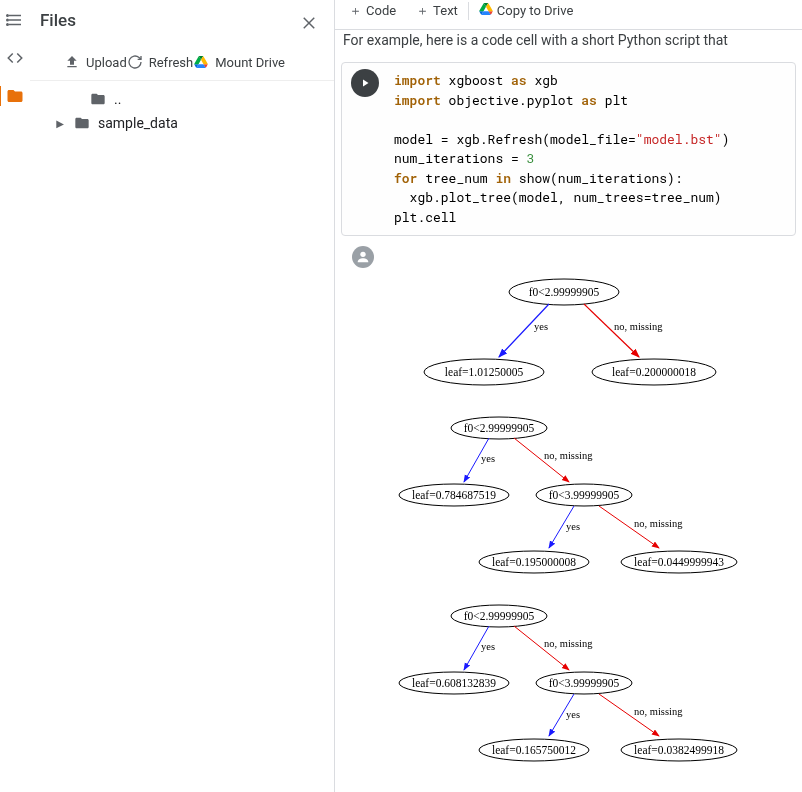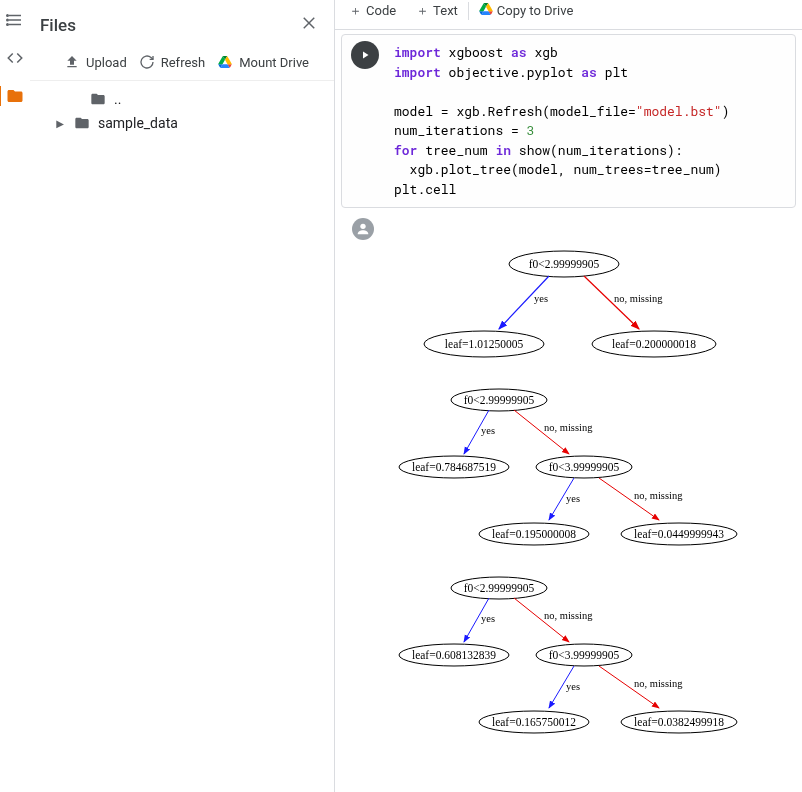--- a/index.html
+++ b/index.html
@@ -2,43 +2,43 @@
 <html><head>
 <meta charset="utf-8">
 <style>
   * { box-sizing: border-box; }
   html, body { margin:0; padding:0; font-family: Roboto, -apple-system, BlinkMacSystemFont, "Segoe UI", Arial, sans-serif; font-size:14px; color:#3c4043; background:#fff; }
   .app { display:flex; width:802px; height:792px; overflow:hidden; }
   .left-rail { width:30px; flex:0 0 30px; padding-top:10px; display:flex; flex-direction:column; align-items:center; gap:18px; border-right:0px solid #eee; }
   .rail-icon { width:20px; height:20px; display:flex; align-items:center; justify-content:center; color:#5f6368; cursor:pointer; }
   .rail-icon.active { border-left:2px solid #e8710a; color:#e8710a; margin-left:-2px; padding-left:0px; }
   .files-panel { width:305px; flex:0 0 305px; border-right:1px solid #dadce0; display:flex; flex-direction:column; }
-  .files-header { display:flex; align-items:center; padding:10px 12px 6px 6px; }
+  .files-header { display:flex; padding:10px 12px 6px 6px; }
   .files-title { font-size:17px; font-weight:500; color:#3c4043; margin-left:4px; }
   .close-x { margin-left:auto; font-size:18px; color:#5f6368; cursor:pointer; padding:4px; }
-  .files-toolbar { display:flex; align-items:center; gap:12px; padding:8px 4px 10px 34px; font-size:13px; color:#3c4043; border-bottom:1px solid #eee; }
+  .files-toolbar { display:flex; align-items:center; gap:0; padding:8px 4px 10px 34px; font-size:13px; color:#3c4043; border-bottom:1px solid #eee; }
   .tb-item { display:flex; align-items:center; gap:6px; cursor:pointer; }
   .tb-icon { width:16px; height:16px; display:flex; align-items:center; justify-content:center; color:#5f6368;}
   .drive-triangle { width:14px; height:12px; display:inline-block; }
   .tree { padding:6px 0 0 12px; }
   .tree-row { display:flex; align-items:center; gap:8px; padding:4px 0 4px 8px; font-size:14px; color:#202124; cursor:pointer; }
   .tree-row .chev { width:12px; text-align:center; color:#5f6368; font-size:10px; }
   .tree-row .folder, .tree-row .file { width:16px; height:16px; display:flex; align-items:center; justify-content:center; color:#5f6368;}
   .tree-row.indent0 { padding-left:28px; }
   .notebook { flex:1; display:flex; flex-direction:column; overflow:hidden;}
   .nb-toolbar { display:flex; align-items:center; gap:0; padding:0 4px 8px 4px; font-size:13px; color:#3c4043; border-bottom:1px solid #dadce0; height:30px;}
   .nb-btn { display:flex; align-items:center; gap:4px; padding:0 10px; cursor:pointer;}
   .divider { width:1px; height:18px; background:#dadce0;}
   .nb-body { flex:1; overflow:auto; background:#fff; padding:0;}
   .trunc{ color:#3c4043; font-size:14px; padding:2px 8px 10px 8px; white-space:nowrap; overflow:hidden;}
   .cell { display:flex; border:1px solid #dadce0; border-radius:4px; margin:4px 6px 0 6px; background:#f8f9fa33; }
   .cell-gutter { width:46px; flex:0 0 46px; display:flex; justify-content:center; padding-top:6px;}
   .run-btn { width:28px; height:28px; border-radius:50%; background:#3c4043; color:#fff; display:flex; align-items:center; justify-content:center; cursor:pointer;}
   .code { font-family: "Roboto Mono", Menlo, Consolas, monospace; font-size:13px; line-height:1.5; padding:8px 6px; white-space:pre; color:#000; }
-  .kw { color:#6d28d9; font-weight:600;}
+  .kw { color:#a16207; font-weight:600;}
   .num { color:#388e3c; }
   .str { color:#c62828;}
   .output { display:flex; padding:8px 8px 4px 6px; }
   .out-gutter { width:44px; flex:0 0 44px; display:flex; justify-content:center; padding-top:2px;}
   .avatar { width:22px; height:22px; border-radius:50%; background:#9aa0a6; display:flex; align-items:center; justify-content:center;}
   .outtxt { font-family:"Roboto Mono", Menlo, Consolas, monospace; font-size:12.5px; line-height:1.4; white-space:pre; color:#000;}
   .trees-wrap{ padding:0 0 8px 44px;}
   svg.tree-svg {display:block; margin-bottom:8px;}
   .node text{ font-family:"Times New Roman", serif; font-size:11.5px;}
   .edgelabel{ font-family:"Times New Roman", serif; font-size:10.5px;}
@@ -156,20 +156,21 @@
               <path d="M43.65 25L57.4 1.2C56.05.4 54.5 0 52.95 0h-18.6c-1.55 0-3.1.45-4.45 1.2z" fill="#00832d"></path>
               <path d="M59.8 53H27.5L13.75 76.8c1.35.8 2.9 1.2 4.45 1.2h50.9c1.55 0 3.1-.45 4.45-1.2z" fill="#2684fc"></path>
               <path d="M73.4 26.5L60.75 4.5c-.8-1.4-1.95-2.5-3.3-3.3L43.65 25 59.8 53h27.45c0-1.55-.4-3.1-1.2-4.5z" fill="#ffba00"></path>
             </svg>
         </span>
         <span>Copy to Drive</span>
       </div>
     </div>
 
     <div class="nb-body">
+      <div class="trunc">For example, here is a code cell with a short Python script that</div>
 
       <div class="cell">
         <div class="cell-gutter">
           <div class="run-btn">
             <svg width="12" height="12" viewBox="0 0 24 24" fill="#fff">
                 <path d="M8 5v14l11-7z"></path>
               </svg>
           </div>
         </div>
         <div class="code"><span class="kw">import</span><span> xgboost </span><span class="kw">as</span><span> xgb</span>

